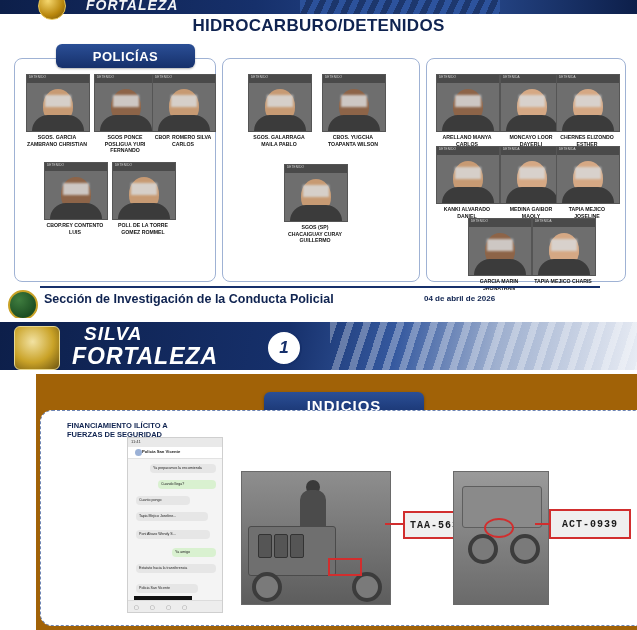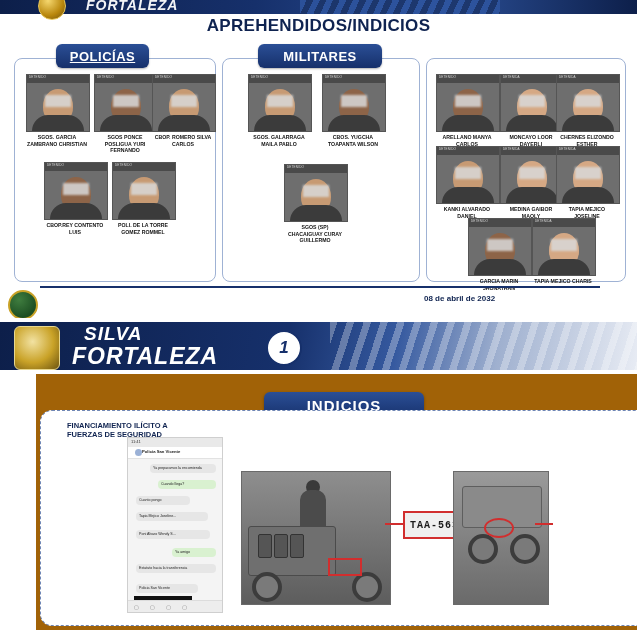--- a/index.html
+++ b/index.html
@@ -86,24 +86,24 @@
 <div class="page">
 
   <div class="slide1">
 
     <div class="banner-top">
       <div class="bt-chev"></div>
       <div class="bt-shield"></div>
       <div class="bt-text">FORTALEZA</div>
     </div>
 
-    <div class="title-main">APREHENDIDOS/INDICIOS</div>
+    <div class="title-main">HIDROCARBURO/DETENIDOS</div>
 
     <div class="col-box" style="left:14px;top:58px;width:200px;height:222px;"></div>
-    <div class="col-header" style="left:56px;top:44px;width:93px;text-decoration:underline;">POLICÍAS</div>
+    <div class="col-header" style="left:56px;top:44px;width:139px;">POLICÍAS</div>
 
     <div class="p-box" style="left:26px;top:74px;">
       <div class="p-photo">
           <div class="bgtop">
             <span>DETENIDO</span>
           </div>
           <div class="face"></div>
           <div class="blur"></div>
           <div class="body"></div>
         </div>
@@ -148,21 +148,20 @@
             <span>DETENIDO</span>
           </div>
           <div class="face"></div>
           <div class="blur"></div>
           <div class="body"></div>
         </div>
       <div class="p-name">POLI. DE LA TORRE GOMEZ ROMMEL</div>
     </div>
 
     <div class="col-box" style="left:222px;top:58px;width:196px;height:222px;"></div>
-    <div class="col-header" style="left:258px;top:44px;width:124px;">MILITARES</div>
 
     <div class="p-box" style="left:248px;top:74px;">
       <div class="p-photo">
           <div class="bgtop">
             <span>DETENIDO</span>
           </div>
           <div class="face"></div>
           <div class="blur"></div>
           <div class="body"></div>
         </div>
@@ -280,21 +279,22 @@
           <div class="face"></div>
           <div class="blur"></div>
           <div class="body"></div>
         </div>
       <div class="p-name">TAPIA MEJICO CHARIS</div>
     </div>
 
     <div class="foot1">
       <div class="line"></div>
       <div class="seal"></div>
-      <div class="date">08 de abril de 2032</div>
+      <div class="sec-text">Sección de Investigación de la Conducta Policial</div>
+      <div class="date">04 de abril de 2026</div>
     </div>
   </div>
 
   <div class="slide2">
 
     <div class="s2head">
       <div class="bgband"></div>
       <div class="stripes"></div>
       <div class="emblem"></div>
       <div class="gran">SILVA</div>
@@ -347,18 +347,19 @@
         <div class="plate-box" style="left:362px;top:100px;width:66px;height:24px;">TAA-5633</div>
 
         <div class="photoB">
           <div class="tanktruck"></div>
           <div class="ph-wheel" style="left:14px;top:62px;"></div>
           <div class="ph-wheel" style="left:56px;top:62px;"></div>
           <div class="ellipse-mark" style="left:30px;top:46px;width:26px;height:16px;"></div>
         </div>
 
         <div class="conn" style="left:494px;top:112px;width:18px;"></div>
+        <div class="plate-box" style="left:508px;top:98px;width:78px;height:26px;">ACT-0939</div>
 
       </div>
     </div>
   </div>
 
 </div>
 
 </body></html>

